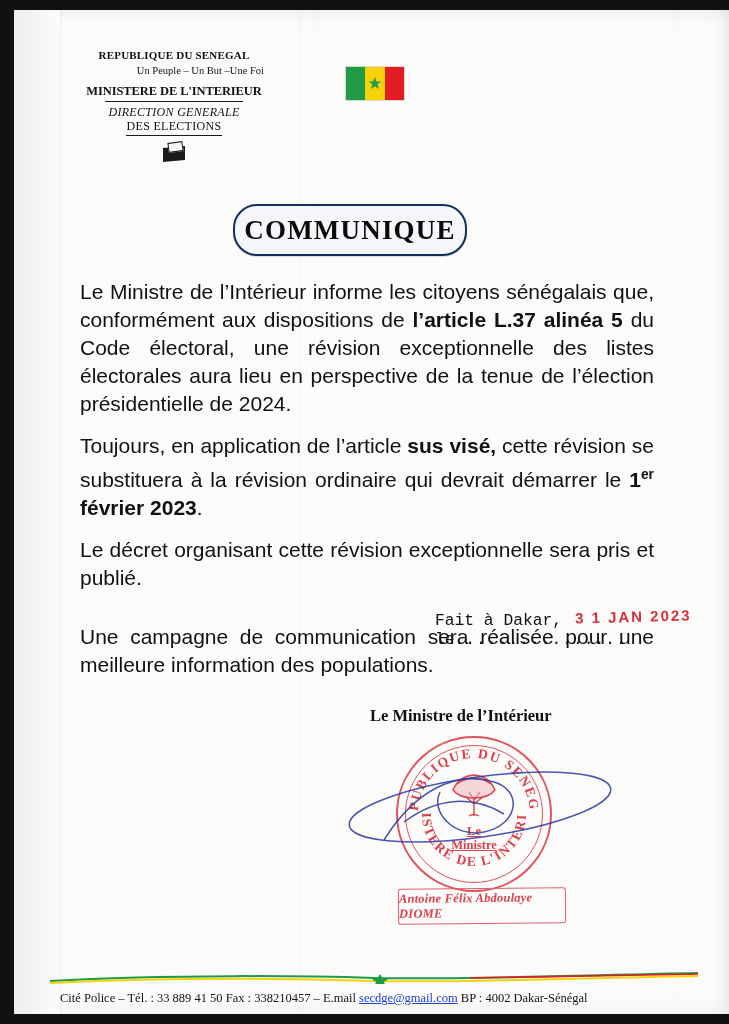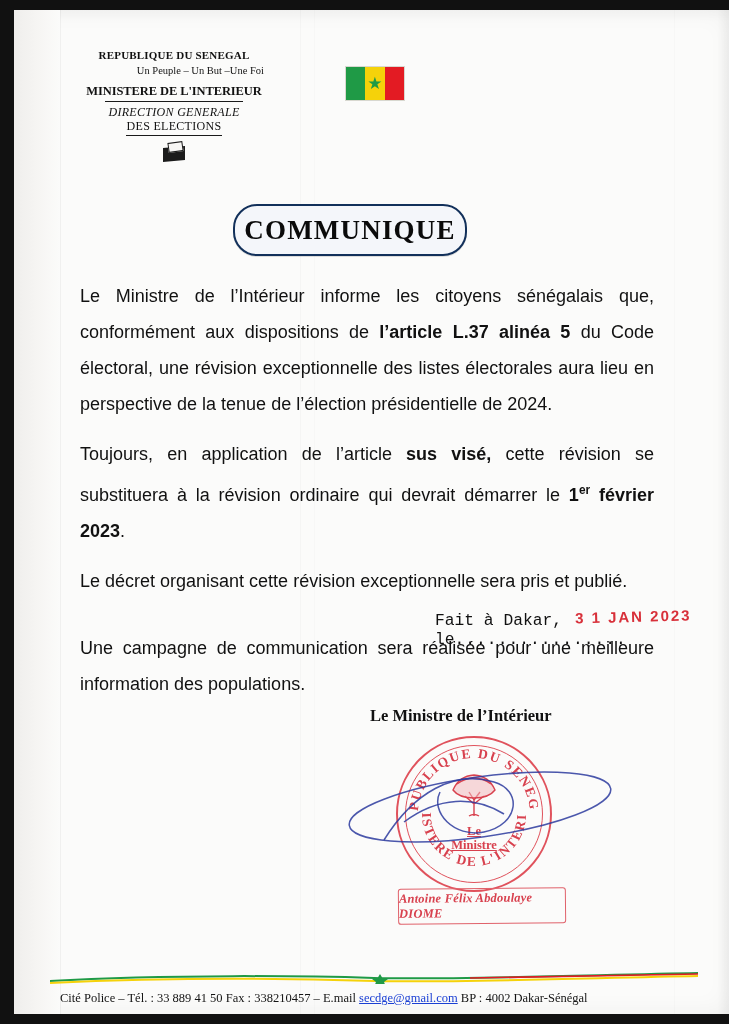--- a/index.html
+++ b/index.html
@@ -180,22 +180,22 @@
   }
 
   
   .body-text {
     position: absolute;
     left: 66px;
     top: 268px;
     width: 574px;
     color: #111;
     font-family: "Liberation Sans", sans-serif;
-    font-size: 18px;
-    line-height: 36px;
+    font-size: 21px;
+    line-height: 28px;
     text-align: justify;
   }
   .body-text p {
     margin: 0 0 14px 0;
   }
   .body-text p:last-child { margin-bottom: 0; margin-top: 31px; }
   .body-text b { font-weight: 700; }
   sup { font-size: 0.66em; vertical-align: super; }
 
   

